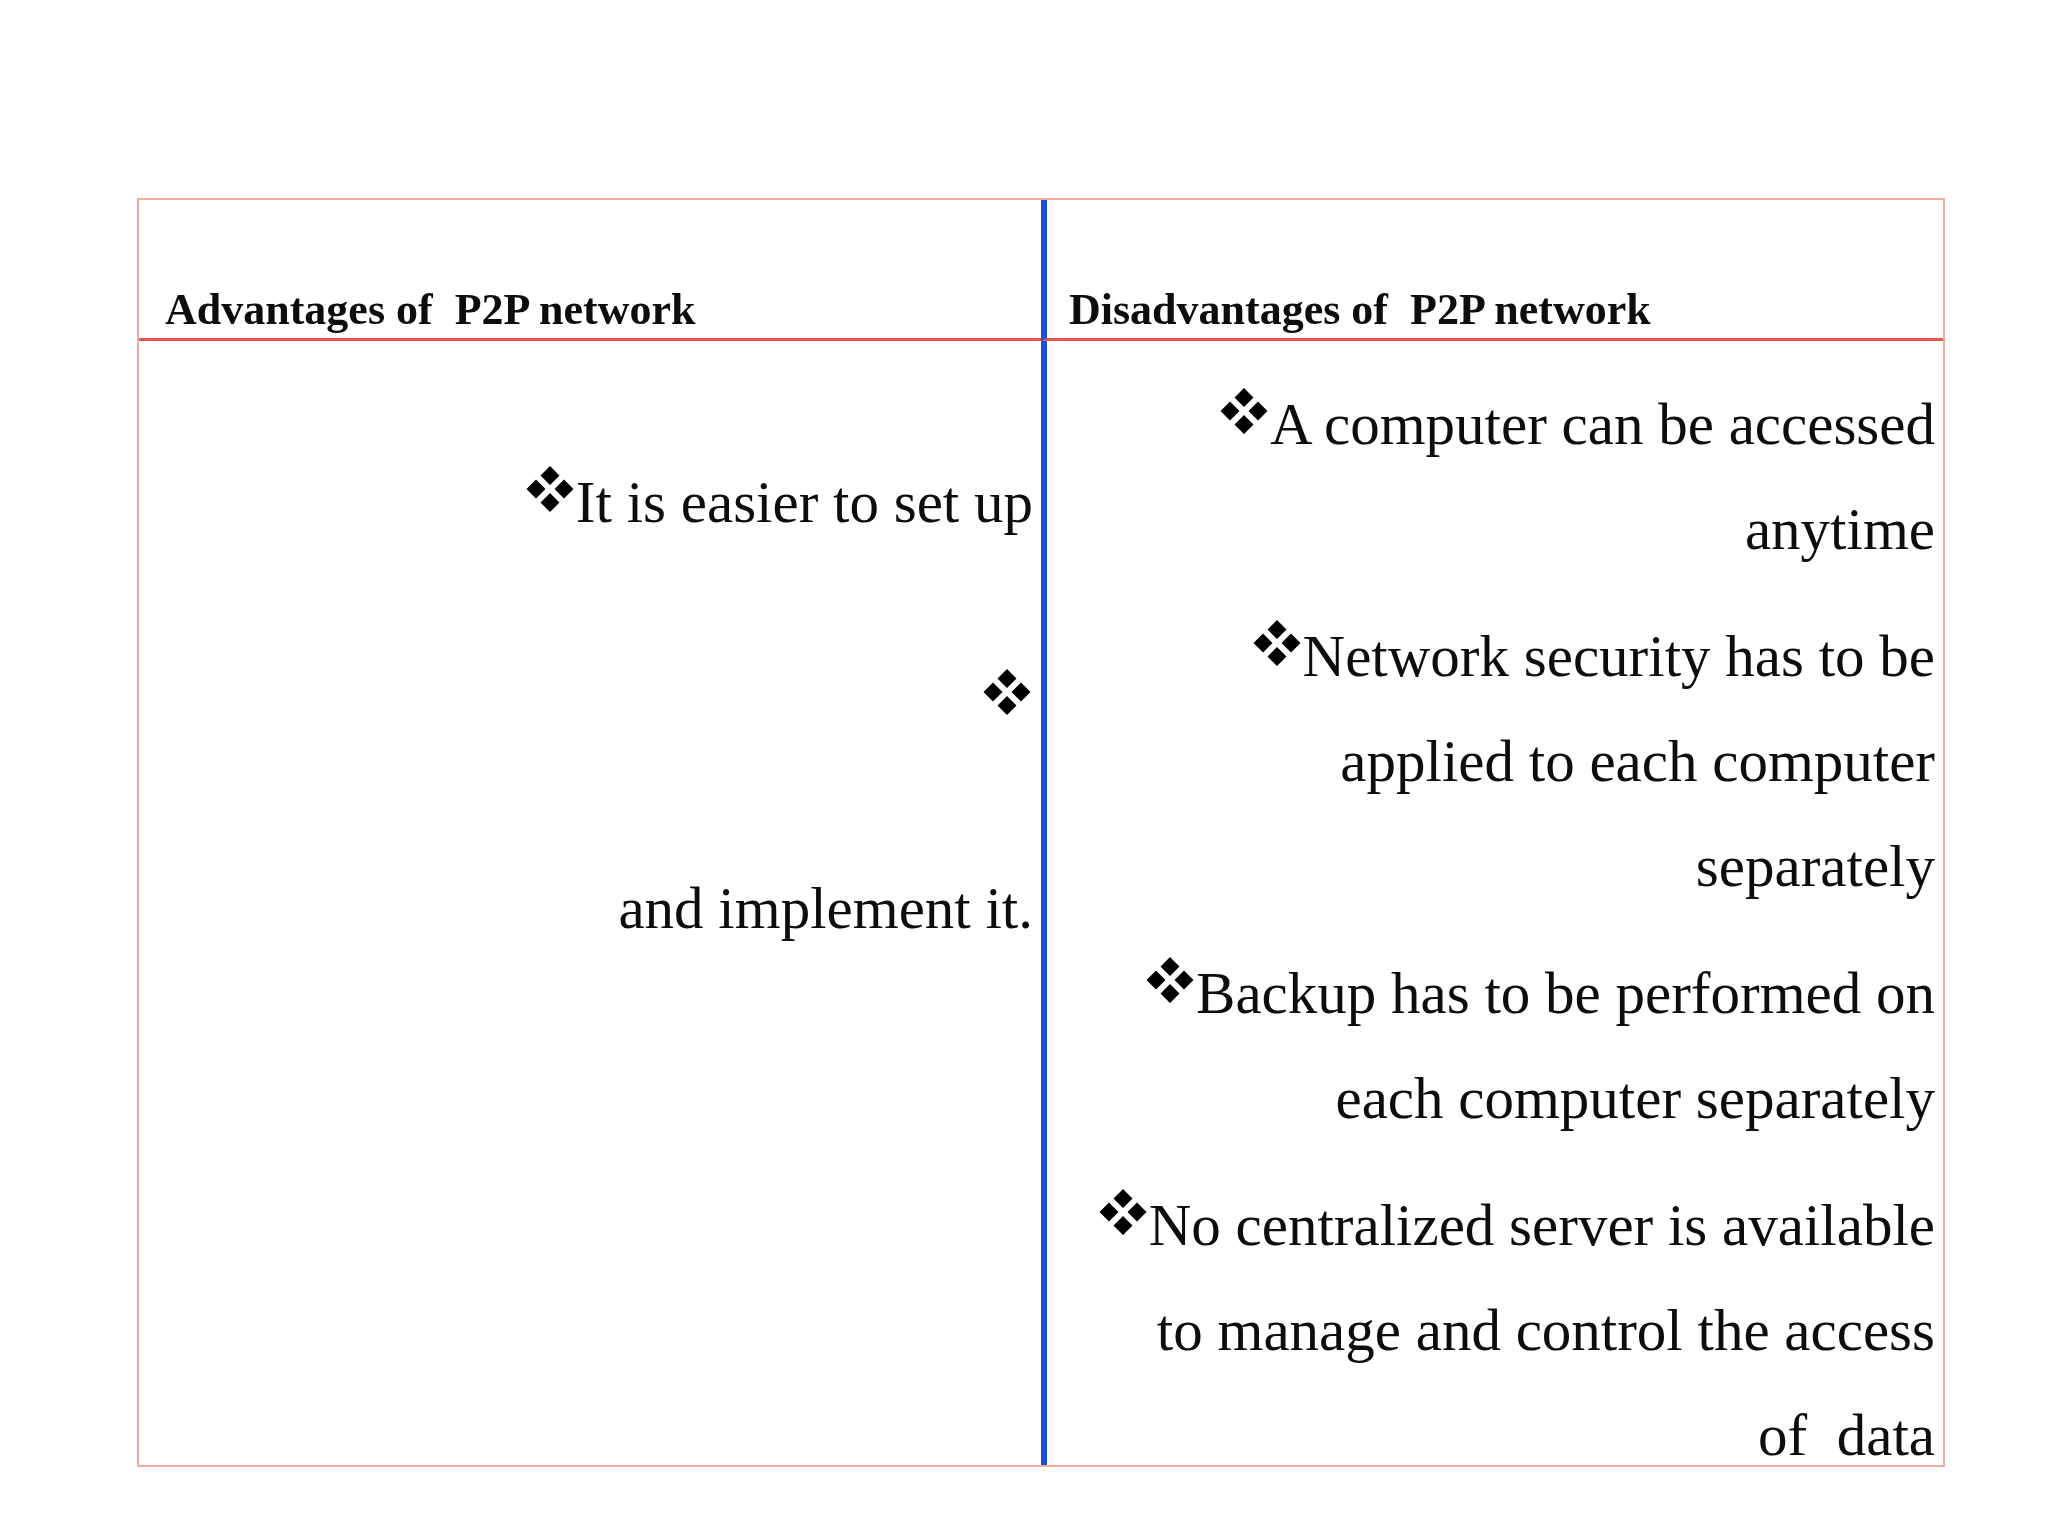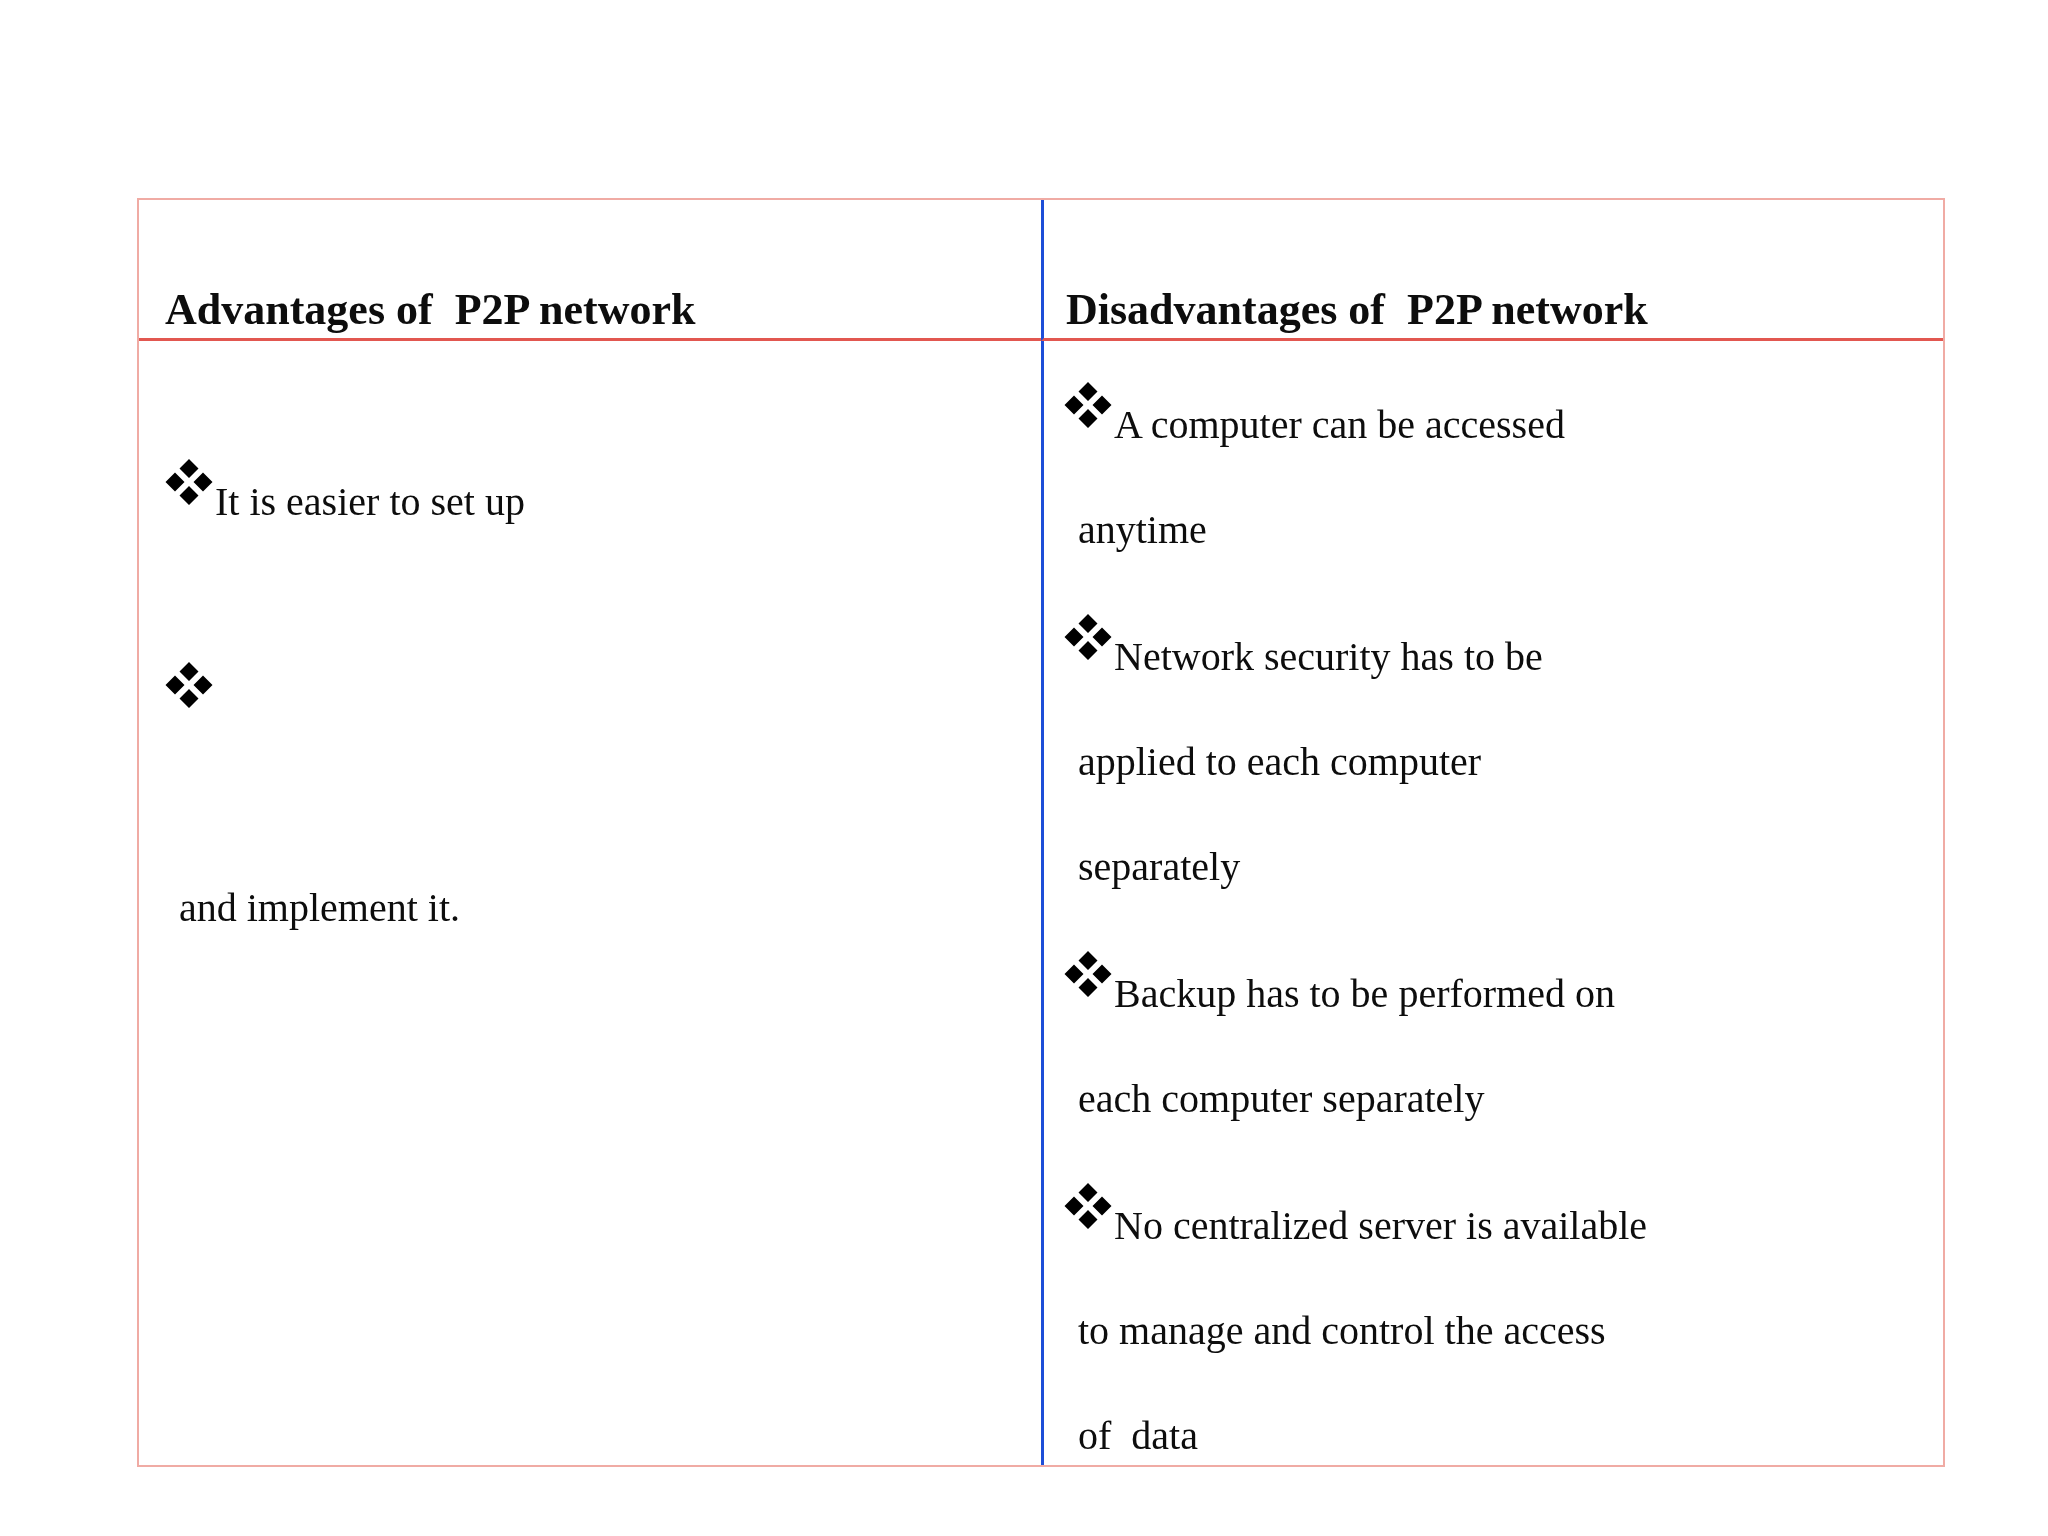--- a/index.html
+++ b/index.html
@@ -19,42 +19,43 @@
     width: 1808px;
     height: 1269px;
     box-sizing: border-box;
     border: 2px solid #f0aba4;
     display: grid;
     grid-template-columns: 50% 50%;
     grid-template-rows: 141px 1fr;
     background: #ffffff;
   }
   .cell { box-sizing: border-box; overflow: hidden; }
-  .cell.right-col { border-left: 3px solid #1d4ed8; }
+  .cell.right-col { border-left: 6px solid #1d4ed8; }
   .header-cell {
     border-bottom: 3px solid #e25750;
     display: flex;
     align-items: flex-end;
     padding: 0 6px 4px 26px;
     font-weight: bold;
     font-size: 44px;
     line-height: 1.1;
     white-space: pre;
   }
   .header-cell.right-col { padding-left: 22px; }
   .col-list {
     list-style: none;
     margin: 0;
     padding: 72px 8px 0 26px;
   }
   .right-col .col-list { padding: 31px 8px 0 20px; }
   .item {
     position: relative;
     padding-left: 14px;
-    font-size: 40px;
+    font-size: 59px;
+    text-align: right;
   }
   .adv-list .item { line-height: 178px; margin-bottom: 25px; }
   .dis-list .item { line-height: 105px; margin-bottom: 22px; }
   .line { white-space: pre; }
   .line.first { text-indent: -14px; }
   .bullet {
     display: inline-block;
     width: 48px;
     height: 46px;
     position: relative;

